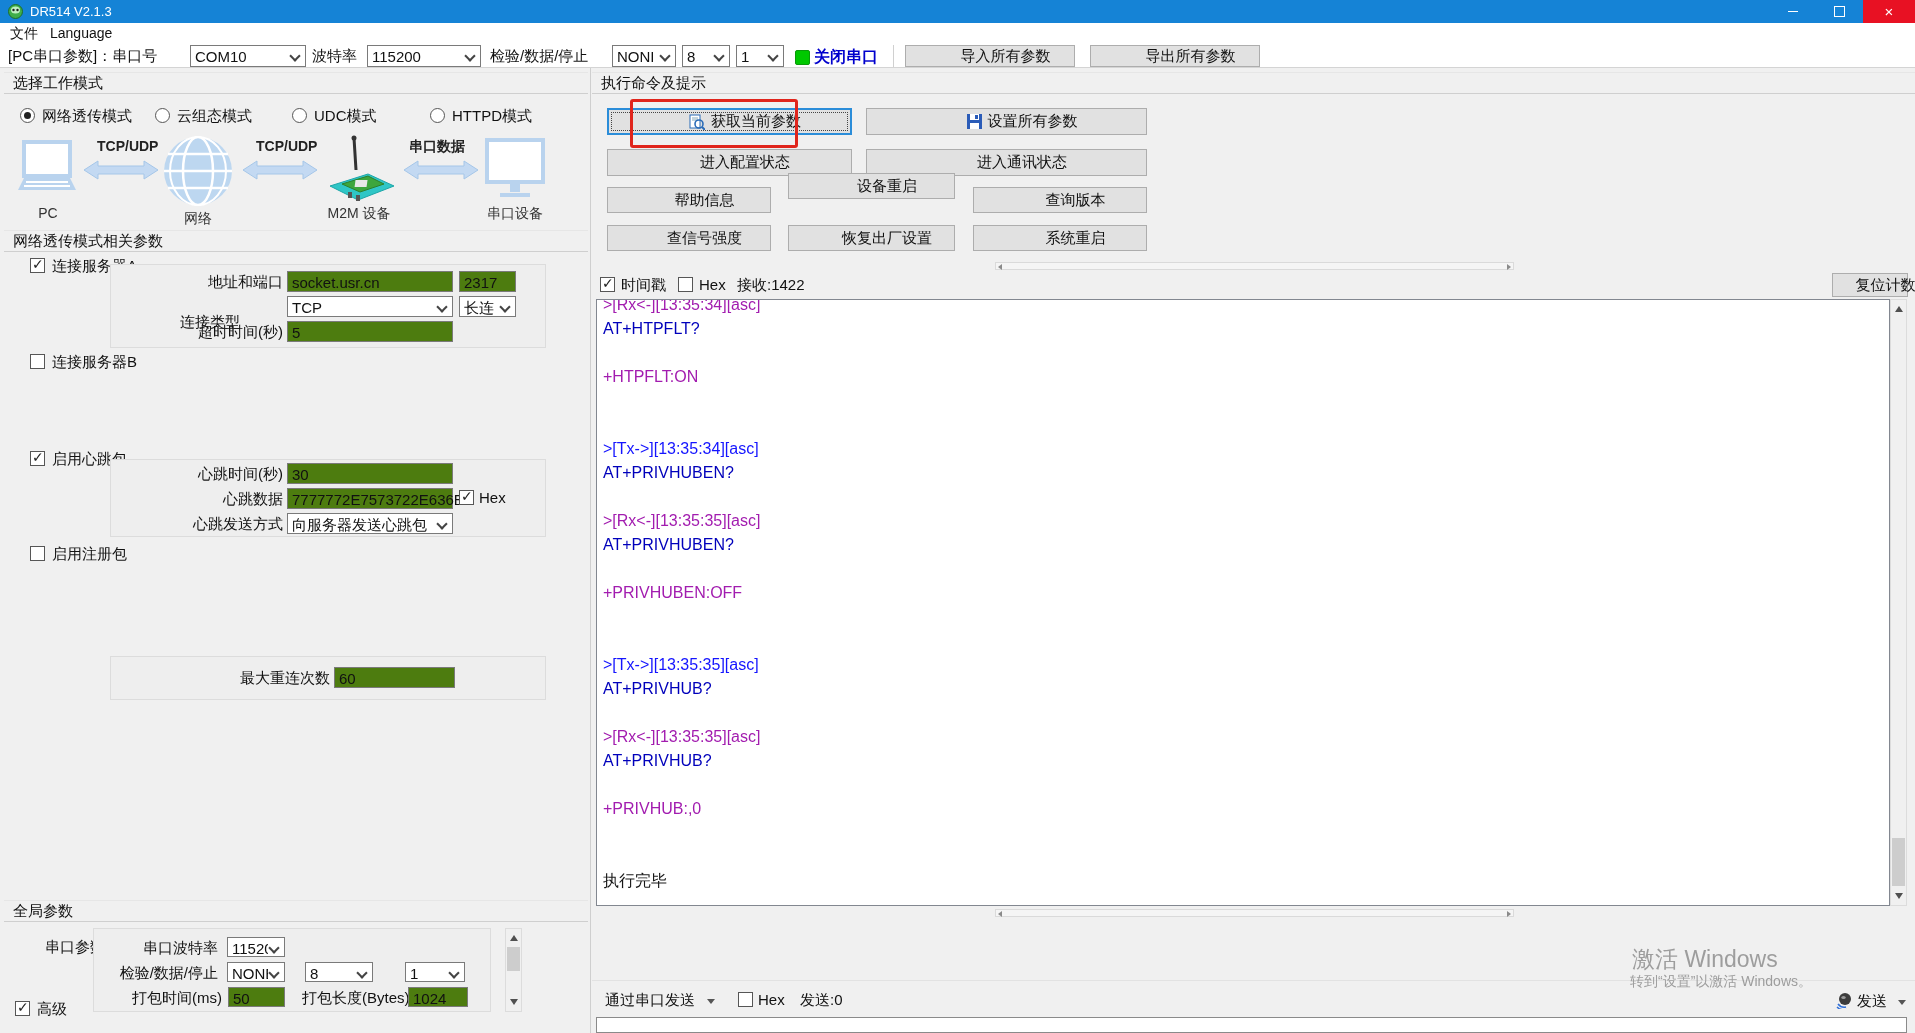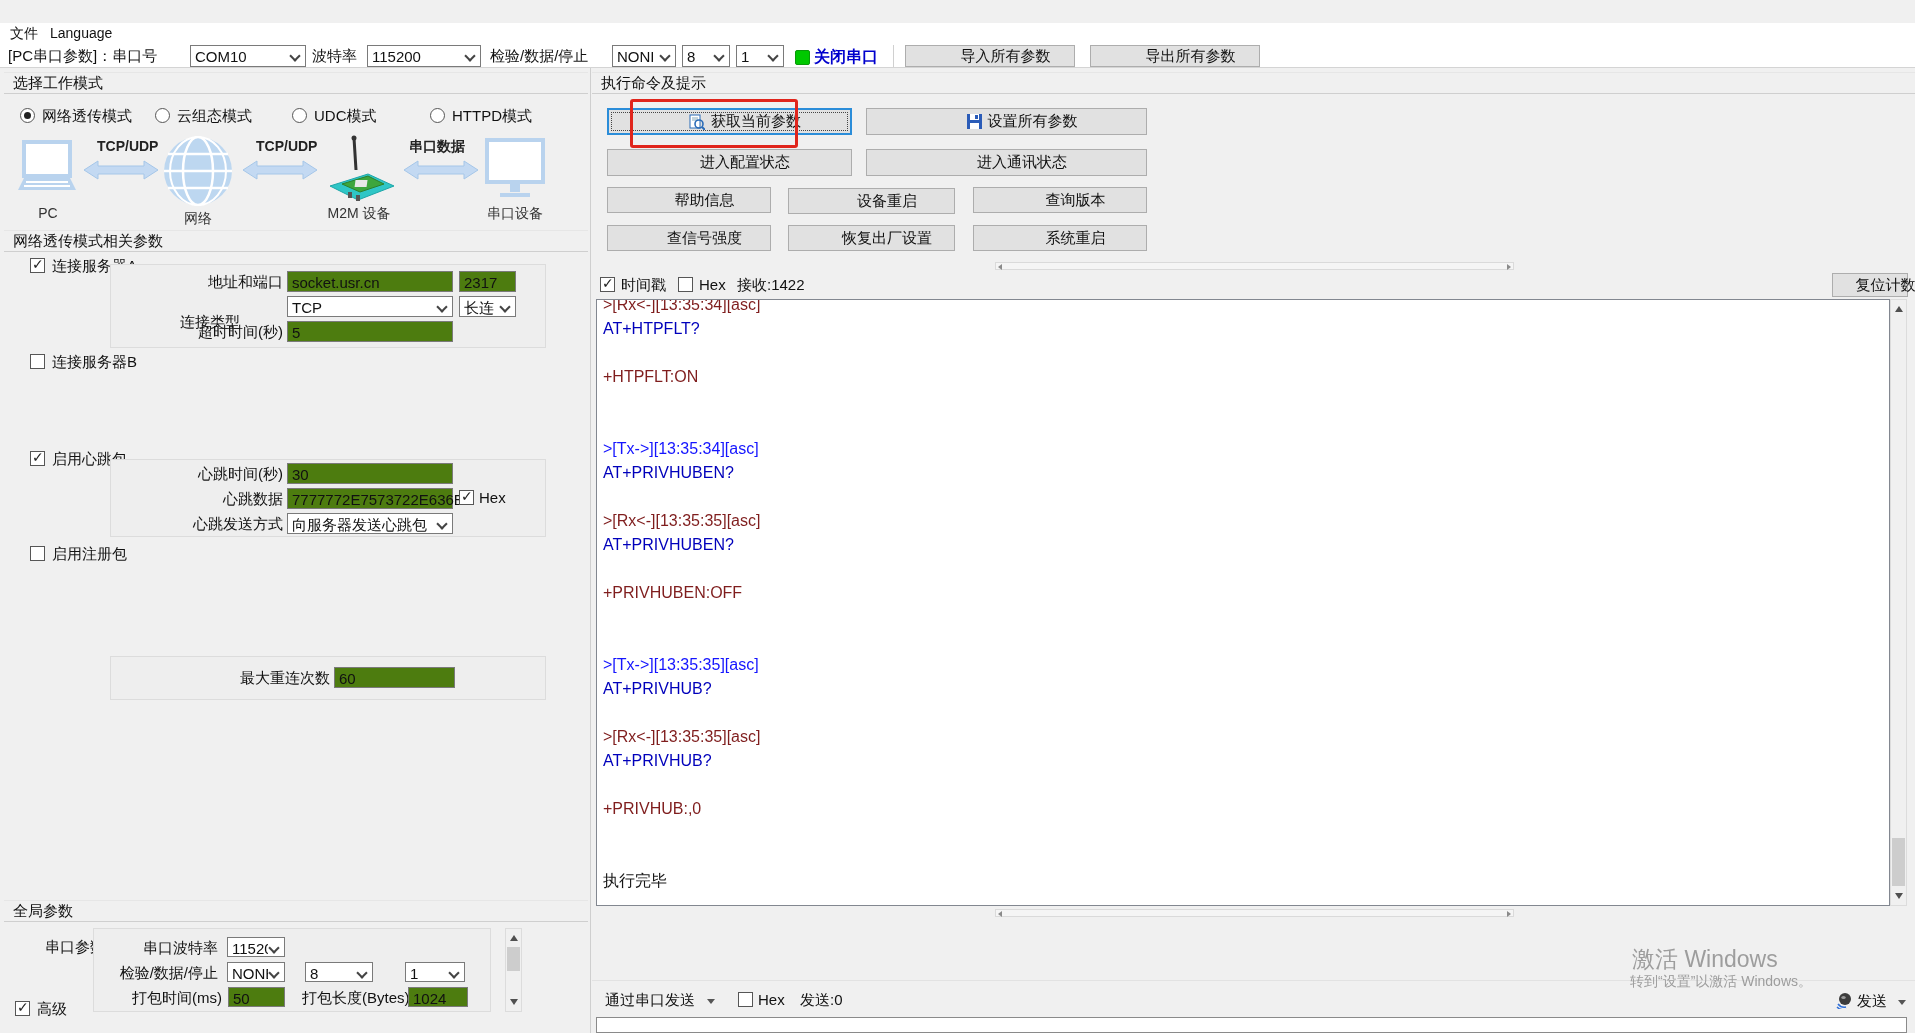--- a/index.html
+++ b/index.html
@@ -33,30 +33,48 @@
   .sep{position:absolute;width:1px;background:#d0d0d0;}
   .scrollbar{position:absolute;background:#f0f0f0;border:1px solid #dcdcdc;box-sizing:border-box;}
   .sb-arrow{position:absolute;width:0;height:0;}
   .sb-thumb{position:absolute;background:#cdcdcd;}
   .strip{position:absolute;background:#f5f5f5;border:1px solid #dadada;box-sizing:border-box;}
   .tri-l{position:absolute;left:2px;top:1px;width:0;height:0;border-top:3px solid transparent;border-bottom:3px solid transparent;border-right:4px solid #8a8a8a;}
   .tri-r{position:absolute;right:2px;top:1px;width:0;height:0;border-top:3px solid transparent;border-bottom:3px solid transparent;border-left:4px solid #8a8a8a;}
   
   #log{left:596px;top:299px;width:1294px;height:607px;background:#fff;border:1px solid #828790;box-sizing:border-box;overflow:hidden;}
   #log-lines{position:absolute;left:6px;top:-7px;right:0;font-size:16px;line-height:24px;white-space:pre;}
-  .c-g{color:#7f1d1d;} .c-h{color:#1414ff;} .c-b{color:#0000bb;} .c-k{color:#161616;}
+  .c-g{color:#a21caf;} .c-h{color:#1414ff;} .c-b{color:#0000bb;} .c-k{color:#161616;}
   .ddtri{position:absolute;width:0;height:0;border-left:4px solid transparent;border-right:4px solid transparent;border-top:5px solid #555;}
   .wm{color:#9d9d9d;}
   .diagram-label{position:absolute;text-align:center;font-size:14px;color:#333;}
 </style>
 </head>
 <body>
 
 <div id="win">
 
+  <div class="abs" id="titlebar">
+    <svg class="abs" style="left:8px;top:4px" width="15" height="15">
+      <circle cx="7.5" cy="7.5" r="7" fill="#3fae49" stroke="#1d6e2a"></circle>
+      <ellipse cx="7.5" cy="6" rx="4.5" ry="3.5" fill="#bff0c2"></ellipse>
+      <circle cx="5.5" cy="6" r="1.2" fill="#222"></circle>
+        <circle cx="9.5" cy="6" r="1.2" fill="#222"></circle>
+    </svg>
+    <span class="abs" id="title-text">DR514 V2.1.3</span>
+    <div class="abs cap-btn" style="left:1769px;width:47px;">
+        <span style="width:10px;height:1px;background:#fff;display:inline-block;"></span>
+      </div>
+    <div class="abs cap-btn" style="left:1816px;width:47px;">
+        <span style="width:9px;height:9px;border:1px solid #fff;display:inline-block;"></span>
+      </div>
+    <div class="abs cap-btn" style="left:1863px;width:52px;background:#e81123;font-size:15px;">
+        <span>×</span>
+      </div>
+  </div>
 
   <div class="abs" id="menubar"></div>
   <span class="abs menu-item" style="left:10px;">文件</span>
   <span class="abs menu-item" style="left:50px;">Language</span>
 
   <div class="abs" id="toolbar"></div>
   <span class="lbl" style="left:8px;top:47px;">[PC串口参数]：串口号</span>
   <div class="combo" style="left:190px;top:45px;width:116px;">
       <span class="val">COM10</span>
       <i class="chev"></i>
@@ -264,21 +282,21 @@
         <rect x="8" y="1" width="3" height="4" fill="#2b5cb8"></rect>
       <rect x="3" y="9" width="9" height="6" fill="#fff"></rect>
     </svg>
     <span>设置所有参数</span>
   </div>
 
   <div class="btn" style="left:607px;top:149px;width:245px;height:27px;">进入配置状态</div>
   <div class="btn" style="left:866px;top:149px;width:281px;height:27px;">进入通讯状态</div>
 
   <div class="btn" style="left:607px;top:187px;width:164px;height:26px;">帮助信息</div>
-  <div class="btn" style="left:788px;top:188px;width:167px;height:26px;">设备重启</div>
+  <div class="btn" style="left:788px;top:173px;width:167px;height:26px;">设备重启</div>
   <div class="btn" style="left:973px;top:187px;width:174px;height:26px;">查询版本</div>
 
   <div class="btn" style="left:607px;top:225px;width:164px;height:26px;">查信号强度</div>
   <div class="btn" style="left:788px;top:225px;width:167px;height:26px;">恢复出厂设置</div>
   <div class="btn" style="left:973px;top:225px;width:174px;height:26px;">系统重启</div>
 
   <div class="strip" style="left:995px;top:262px;width:519px;height:8px;">
       <i class="tri-l"></i>
       <i class="tri-r"></i>
     </div>

